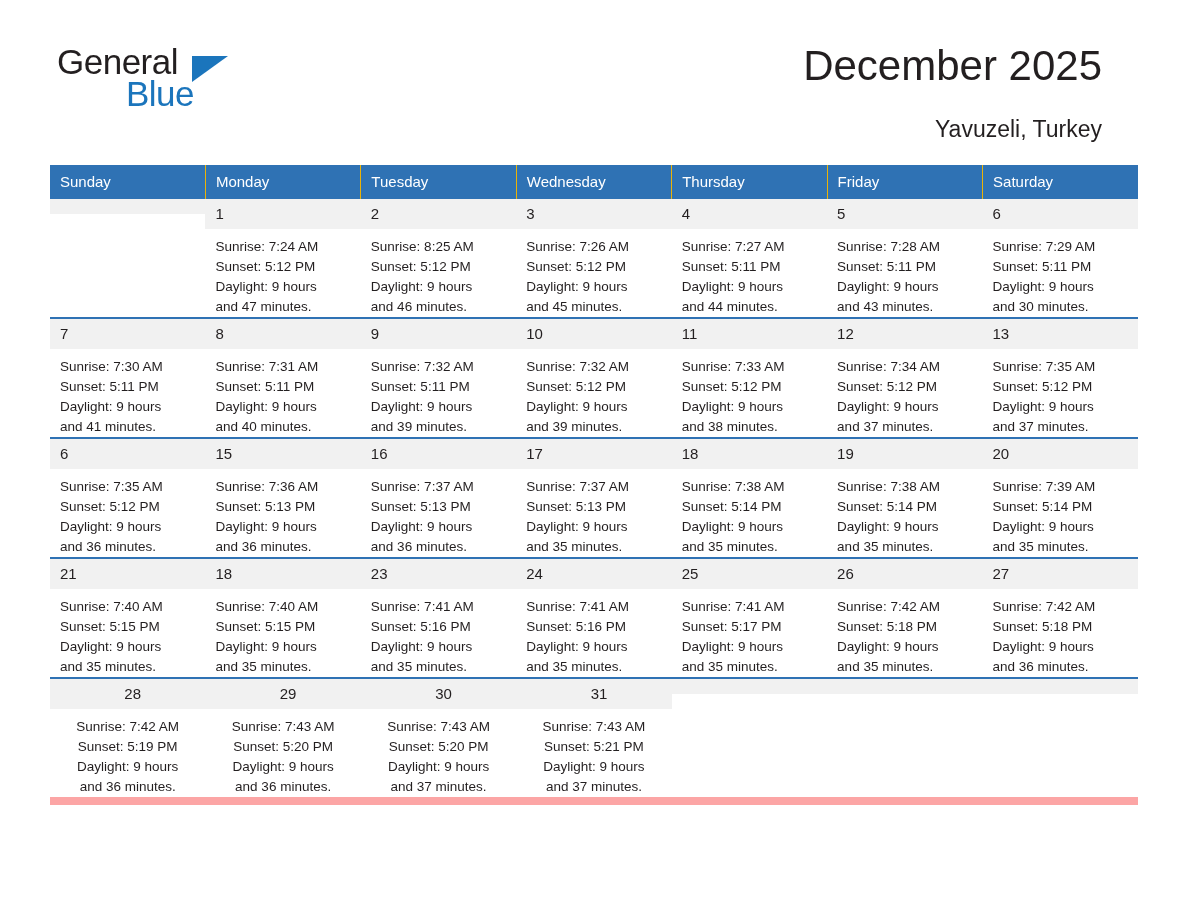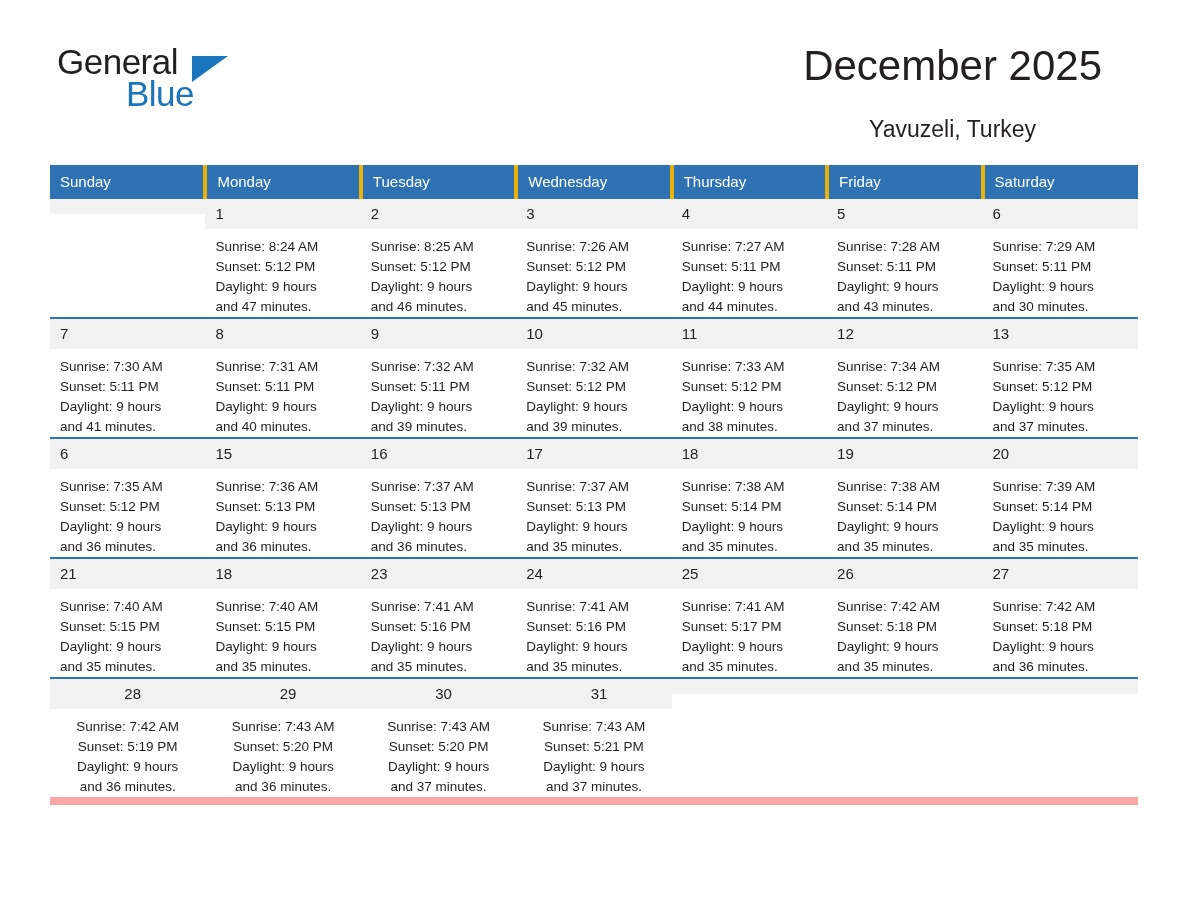--- a/index.html
+++ b/index.html
@@ -54,21 +54,21 @@
   .logo-triangle {
     position: absolute;
     left: 142px;
     top: 14px;
     width: 0;
     height: 0;
     border-left: 36px solid #1b75bc;
     border-bottom: 26px solid transparent;
   }
   .title-block {
-    text-align: center;
+    text-align: right;
     padding-top: 2px;
   }
   .month-title {
     font-size: 42px;
     color: #231f20;
     line-height: 1.05;
     white-space: nowrap;
   }
   .location {
     font-size: 23px;
@@ -83,21 +83,21 @@
     border-collapse: collapse;
     table-layout: fixed;
   }
   .calendar th {
     background: #2f72b4;
     color: #ffffff;
     font-weight: normal;
     font-size: 15px;
     text-align: left;
     padding: 8px 0 9px 10px;
-    border-right: 4px solid #eab308;
+    border-right: 1px solid #eab308;
   }
   .calendar th:last-child { border-right: none; }
 
   .calendar td {
     vertical-align: top;
     height: 118px;
     padding: 0;
     border-bottom: 2px solid #2f72b4;
     background: #ffffff;
   }
@@ -158,21 +158,21 @@
         <tr class="week">
           <td class="cell-empty">
             <div class="cell-inner">
               <span class="daynum"></span>
             </div>
           </td>
           <td>
             <div class="cell-inner">
               <span class="daynum">1</span>
               <div class="info">
-                <div>Sunrise: 8:24 AM</div>
+                <div>Sunrise: 7:24 AM</div>
                 <div>Sunset: 5:12 PM</div>
                 <div>Daylight: 9 hours</div>
                 <div>and 47 minutes.</div>
               </div>
             </div>
           </td>
           <td>
             <div class="cell-inner">
               <span class="daynum">2</span>
               <div class="info">

